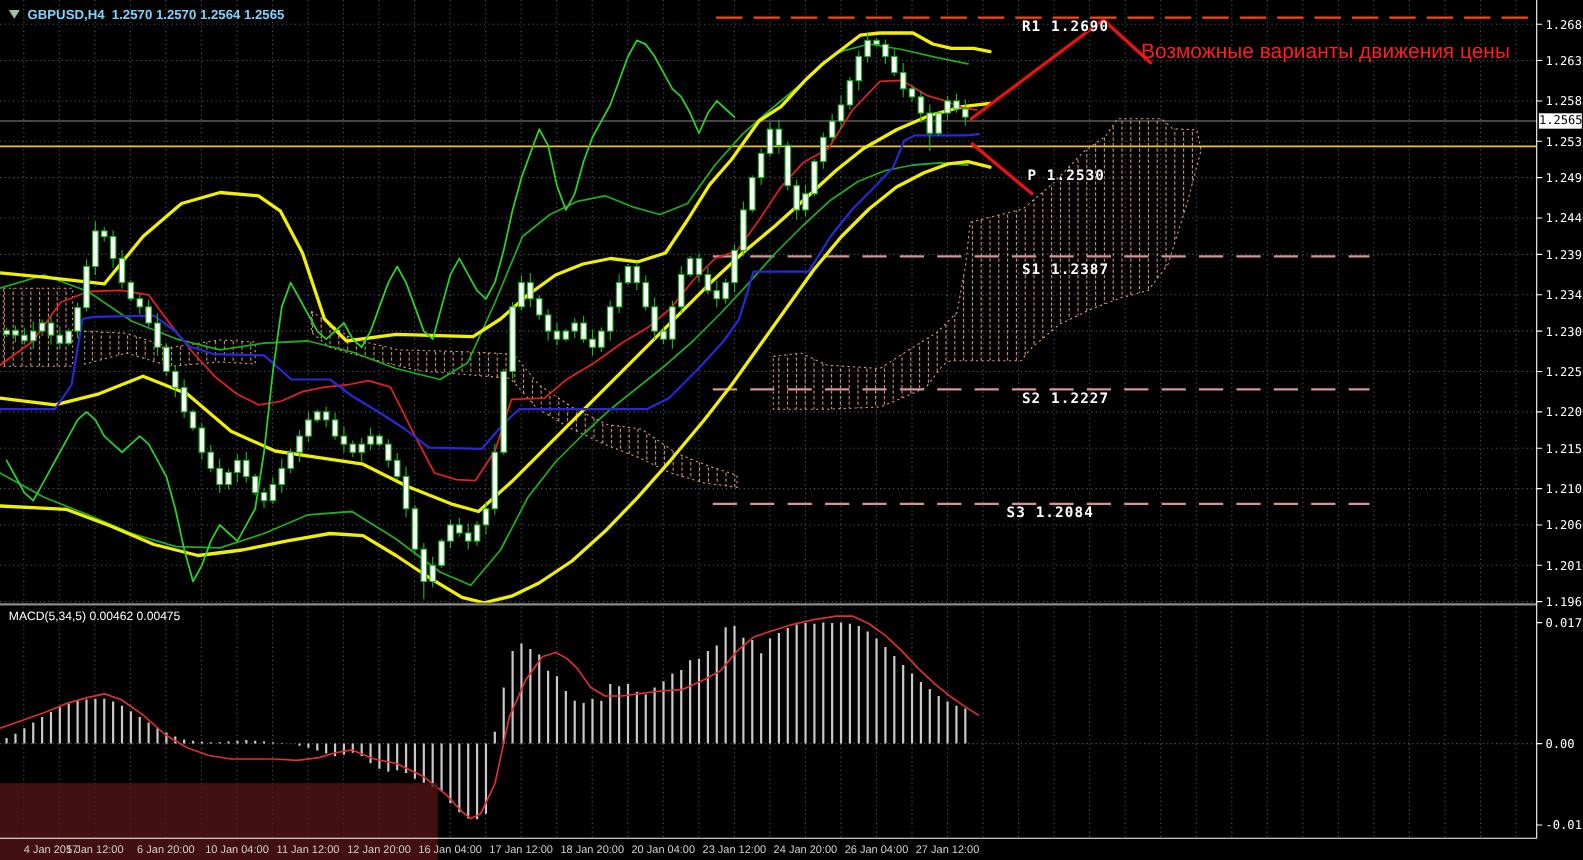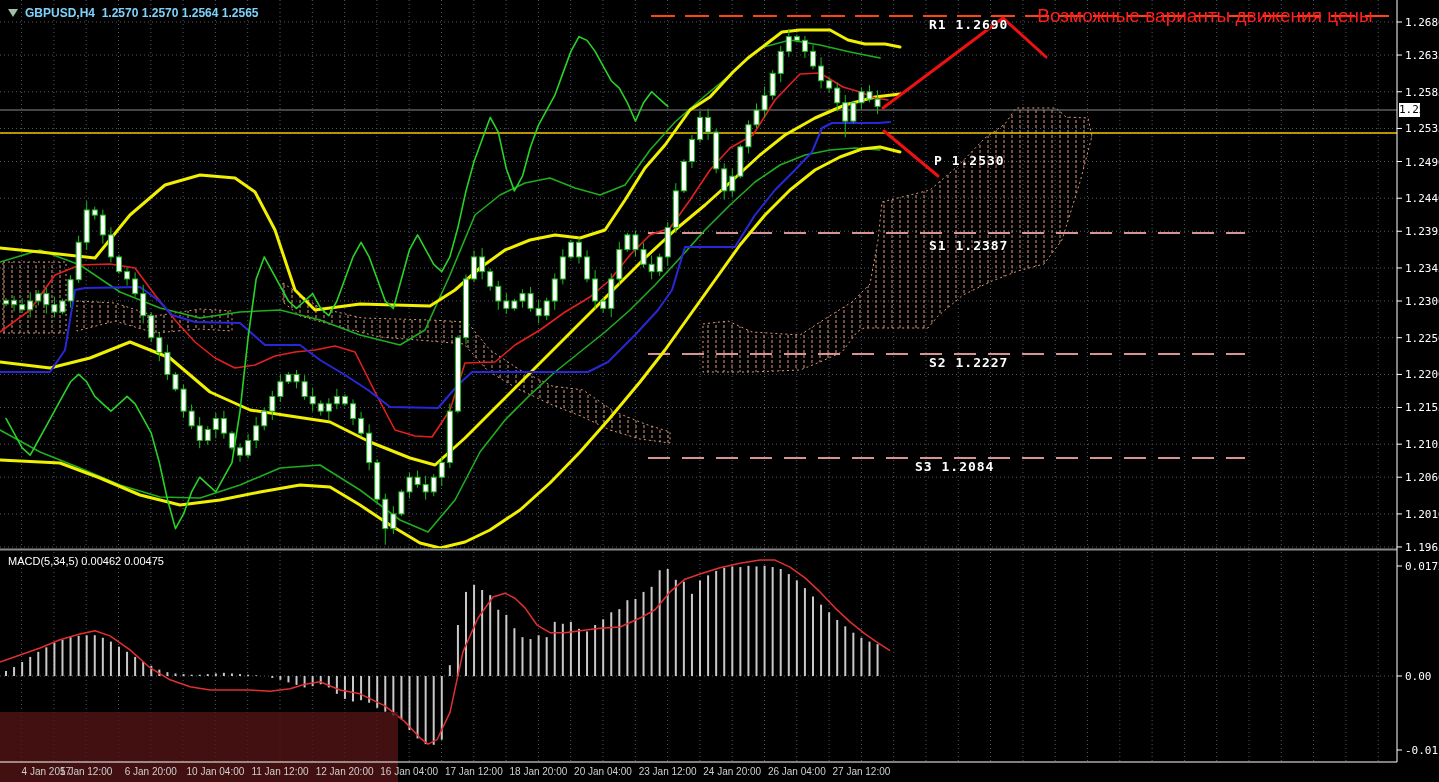--- a/index.html
+++ b/index.html
@@ -11,21 +11,21 @@
           font-family:"Liberation Sans",sans-serif;}
   #header .tri{display:inline-block;width:0;height:0;border-left:5px solid transparent;
           border-right:5px solid transparent;border-top:8px solid #9fbfa9;margin-right:7px;}
   .pivot-label{color:#ffffff;font-size:13px;font-weight:bold;
           font-family:"DejaVu Sans Mono",monospace;text-shadow:1px 1px 0 #000;letter-spacing:1px;margin-left:36px;}
   #anno-ru{top:5px;left:1000px;width:410px;text-align:center;font-size:19px;}
   #anno-en{top:26px;left:1040px;width:300px;text-align:center;font-size:17px;}
   .anno{font-family:"Liberation Sans",sans-serif;}
   #macd-label{left:8px;top:555px;color:#ffffff;font-size:11px;
           font-family:"Liberation Sans",sans-serif;}
-  #price-tag{left:1399px;top:103px;width:21px;height:14px;background:#ffffff;color:#000;
+  #price-tag{left:1399px;top:103px;width:39px;height:14px;background:#ffffff;color:#000;
           font-size:11px;font-family:"DejaVu Sans Mono",monospace;text-align:center;line-height:14px;}
   #watermark-text{left:22px;top:722px;color:#b4b2b2;font-size:37px;
           font-family:"Liberation Sans",sans-serif;}
   #watermark-text .br{font-size:40px;color:#a8a6a6;font-weight:400;}
   #watermark-text .dotcom{font-size:22px;}
 </style>
 </head>
 <body>
 <div id="stage">
 
@@ -526,21 +526,21 @@
         <text x="732.1999999999999" y="775" fill="#cfcfcf" font-size="10px" text-anchor="middle" font-family="Liberation Sans, sans-serif">24 Jan 20:00</text>
         <text x="796.8" y="775" fill="#cfcfcf" font-size="10px" text-anchor="middle" font-family="Liberation Sans, sans-serif">26 Jan 04:00</text>
         <text x="861.4" y="775" fill="#cfcfcf" font-size="10px" text-anchor="middle" font-family="Liberation Sans, sans-serif">27 Jan 12:00</text>
       </g>
     </svg>
 
 <div class="overlay" id="header">
   <span class="tri"></span><span>GBPUSD,H4</span>&nbsp;&nbsp;<span>1.2570 1.2570 1.2564 1.2565</span>
 </div>
 
-<div class="overlay anno" id="anno-ru" style="color: rgb(255, 30, 30);">Возможные варианты движения цены</div>
+<div class="overlay anno" id="anno-ru" style="color: rgb(255, 30, 30); margin-top: 32px;">Возможные варианты движения цены</div>
 
 <div class="overlay pivot-label" id="pl-r1" style="left: 893px; top: 17px;">R1 1.2690</div>
 <div class="overlay pivot-label" id="pl-p" style="left: 898px; top: 153px; text-align: right;">P 1.2530</div>
 <div class="overlay pivot-label" id="pl-s1" style="left: 893px; top: 238px;">S1 1.2387</div>
 <div class="overlay pivot-label" id="pl-s2" style="left: 893px; top: 355px;">S2 1.2227</div>
 <div class="overlay pivot-label" id="pl-s3" style="left: 879px; top: 459px;">S3 1.2084</div>
 
 <div class="overlay" id="macd-label">MACD(5,34,5) 0.00462 0.00475</div>
 
 <div class="overlay" id="price-tag">1.2565</div>

